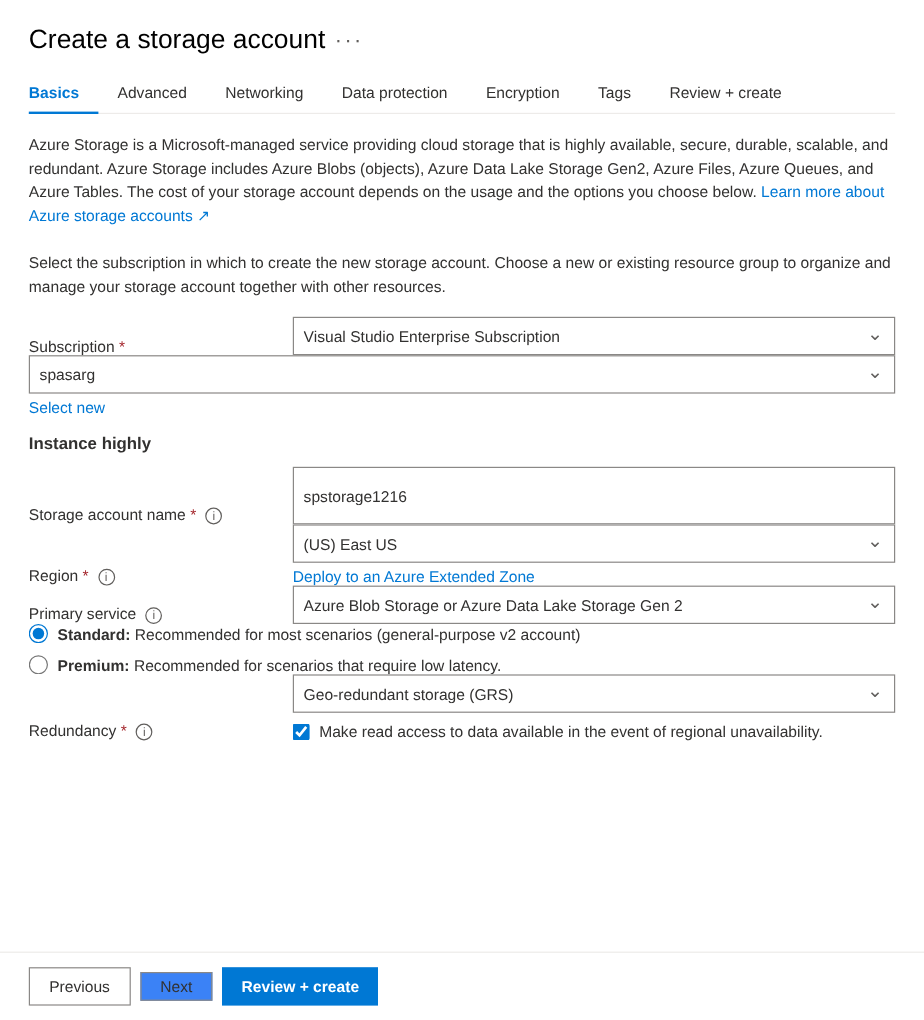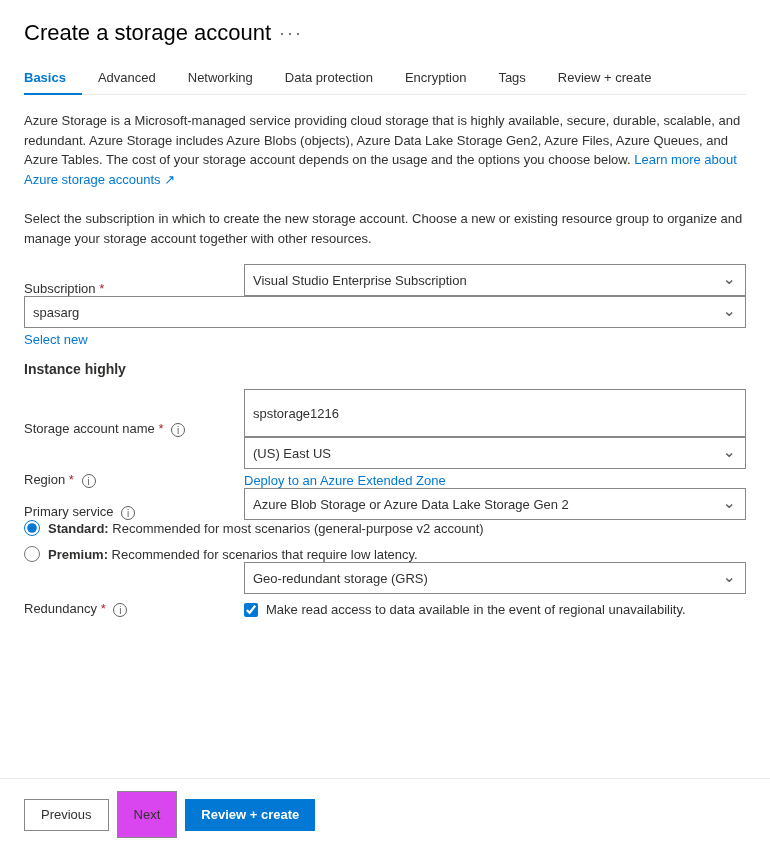--- a/index.html
+++ b/index.html
@@ -274,24 +274,24 @@
       padding: 0 16px;
       border: 1px solid #8a8886;
       background: #fff;
       color: #323130;
       font-size: 13px;
       cursor: pointer;
       text-align: center;
     }
 
     .btn-next {
-      height: 47px;
+      height: 24px;
       padding: 0 16px;
       border: 1px solid #8a8886;
-      background: #d946ef;
+      background: #3b82f6;
       color: #323130;
       font-size: 13px;
       cursor: pointer;
     }
 
     .btn-review-create {
       height: 32px;
       padding: 0 16px;
       border: none;
       background: #0078d4;

